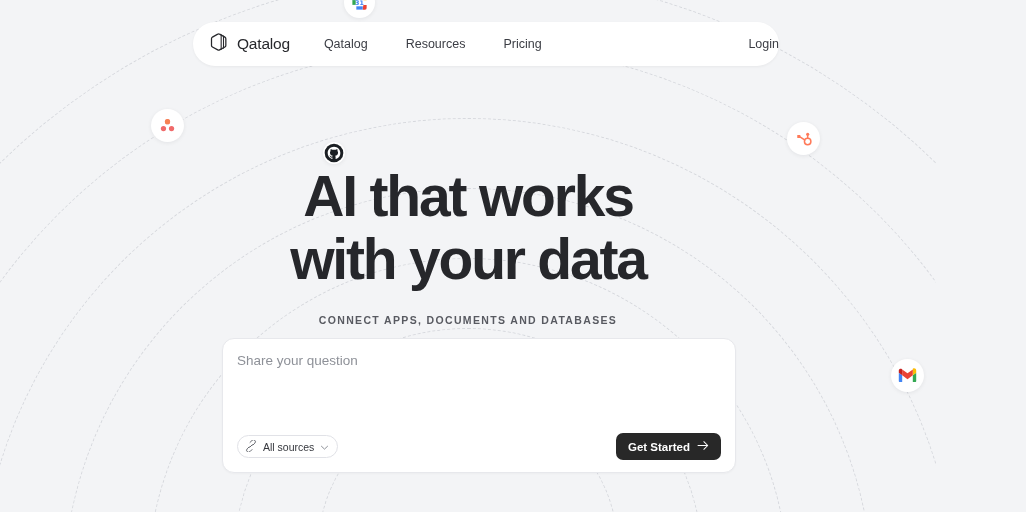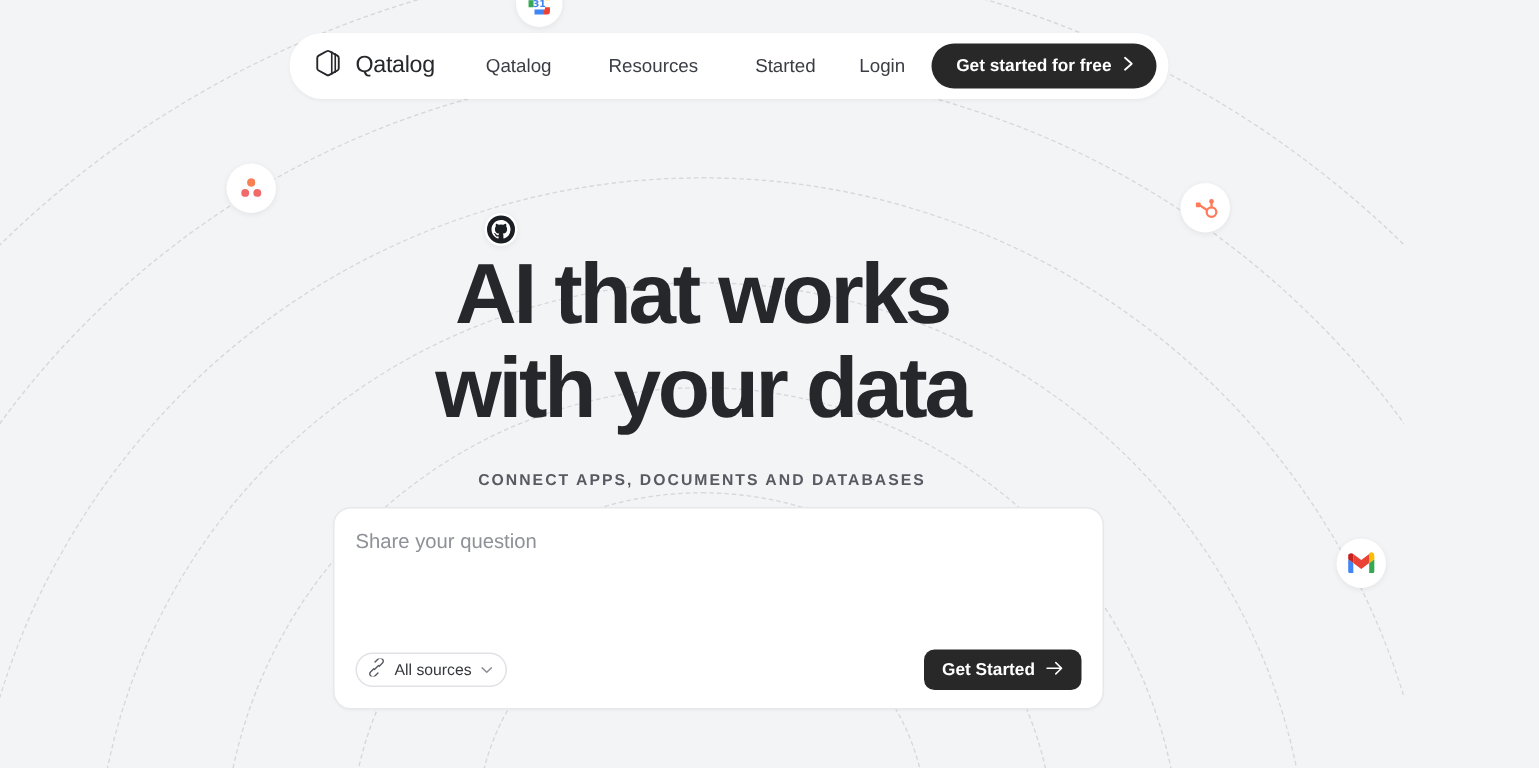--- a/index.html
+++ b/index.html
@@ -146,33 +146,25 @@
           <path d="M10.5 2.6 4.1 6.1a2.2 2.2 0 0 0-1.1 1.9v8.1c0 .8.4 1.5 1.1 1.9l6.4 3.5c.7.4 1.5.4 2.2 0l6.4-3.5c.7-.4 1.1-1.1 1.1-1.9V8c0-.8-.4-1.5-1.1-1.9l-6.4-3.5a2.2 2.2 0 0 0-2.2 0Z" stroke="#26272b" stroke-width="1.5"></path>
           <path d="M14.6 3.2v17.6M17.4 4.8v14.5" stroke="#26272b" stroke-width="1.3" stroke-linecap="round"></path>
         </svg>
       </span>
       <span id="brand-name">Qatalog</span>
     </div>
 
     <div class="nav-links">
       <span class="nav-link">Qatalog</span>
       <span class="nav-link">Resources</span>
-      <span class="nav-link">Started</span>
+      <span class="nav-link">Pricing</span>
     </div>
 
     <span id="login-link">Login</span>
 
-    <div id="cta-button">
-      <span>Get started for free</span>
-      <span id="cta-chevron">
-        <svg width="9" height="11" viewBox="0 0 9 11" fill="none">
-          <path d="M2 1.5 6.5 5.5 2 9.5" stroke="#ffffff" stroke-width="1.2" stroke-linecap="round" stroke-linejoin="round"></path>
-        </svg>
-      </span>
-    </div>
   </nav>
 
   <div id="hero">
     <h1 id="hero-title">
       <span>AI that works</span>
       <span class="line2">with your data</span>
     </h1>
     <div id="hero-sub">CONNECT APPS, DOCUMENTS AND DATABASES</div>
   </div>
 

